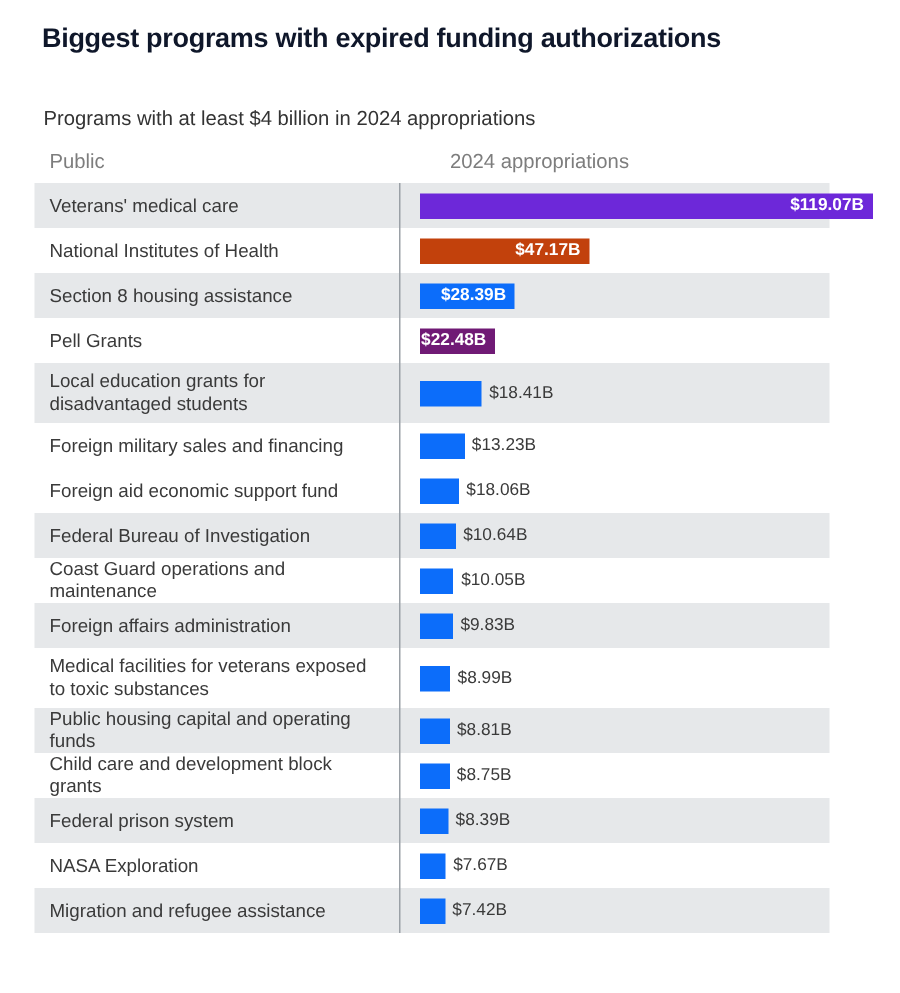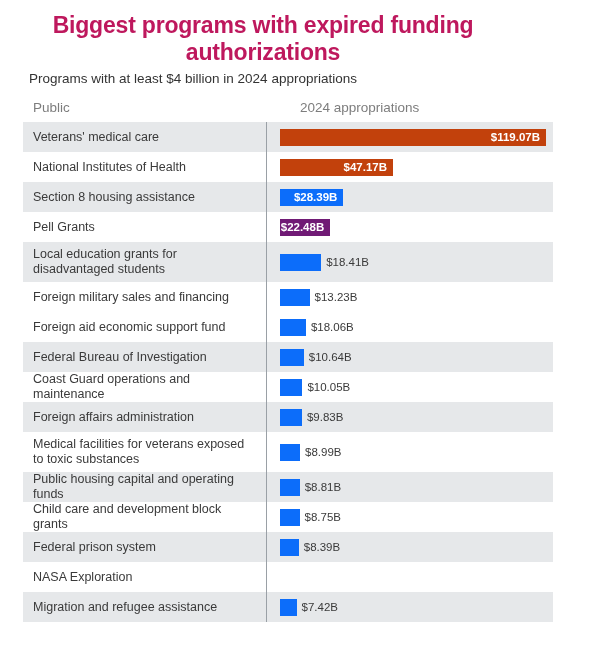--- a/index.html
+++ b/index.html
@@ -22,26 +22,25 @@
     position: relative;
     overflow: hidden;
   }
 
   
   .title {
     position: absolute;
     left: 28px;
     top: 12px;
     width: 470px;
-    font-size: 23px;
+    font-size: 18px;
     font-weight: bold;
     line-height: 27px;
     letter-spacing: -0.2px;
-    color: #be185d;
-    text-align: center;
+    color: #0f172a;
   }
   .subtitle {
     position: absolute;
     left: 29px;
     top: 70px;
     font-size: 13.5px;
     line-height: 18px;
     color: #333333;
   }
 
@@ -155,21 +154,21 @@
     <div class="col-head program">Public</div>
     <div class="col-head approp">2024 appropriations</div>
   </div>
 
   <div class="table">
       <div class="row alt">
         <div class="stripe"></div>
         <div class="label">Veterans' medical care</div>
         <div class="divider"></div>
         <div class="barwrap">
-          <div class="bar" style="width: 266px; background: #c2410c;">
+          <div class="bar" style="width: 302px; background: #6d28d9;">
             <span class="inlabel">$119.07B</span>
           </div>
         </div>
       </div>
       <div class="row">
         <div class="stripe"></div>
         <div class="label">National Institutes of Health</div>
         <div class="divider"></div>
         <div class="barwrap">
           <div class="bar" style="width: 113px; background: #c2410c; text-align: right;">
@@ -284,20 +283,24 @@
         <div class="divider"></div>
         <div class="barwrap">
           <div class="bar" style="width: 18.7431px; background: rgb(12, 109, 250);"></div>
           <span class="outlabel">$8.39B</span>
         </div>
       </div>
       <div class="row">
         <div class="stripe"></div>
         <div class="label">NASA Exploration</div>
         <div class="divider"></div>
+        <div class="barwrap">
+          <div class="bar" style="width: 17.1346px; background: rgb(12, 109, 250);"></div>
+          <span class="outlabel">$7.67B</span>
+        </div>
       </div>
       <div class="row alt">
         <div class="stripe"></div>
         <div class="label">Migration and refugee assistance</div>
         <div class="divider"></div>
         <div class="barwrap">
           <div class="bar" style="width: 16.5761px; background: rgb(12, 109, 250);"></div>
           <span class="outlabel">$7.42B</span>
         </div>
       </div>

